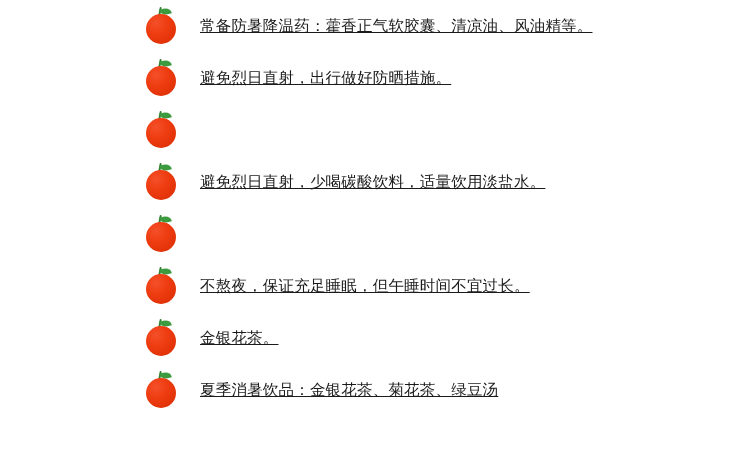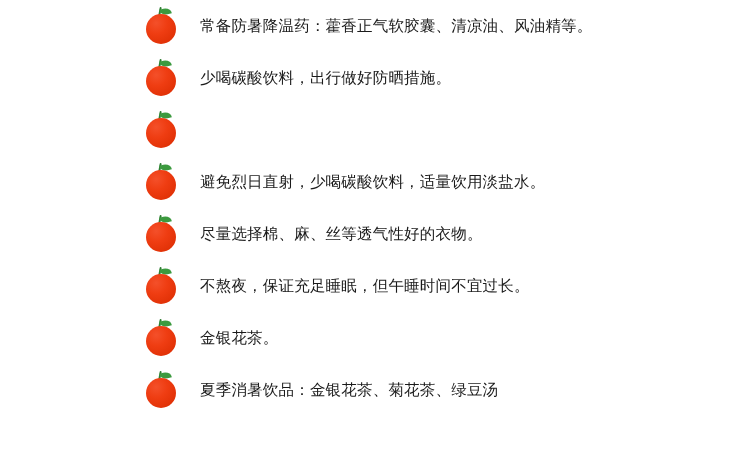--- a/index.html
+++ b/index.html
@@ -71,20 +71,21 @@
     background: #3c9a3f;
     border-radius: 0 80% 0 80%;
     transform: rotate(-18deg);
   }
   .tip-text {
     font-size: 15.5px;
     line-height: 1.5;
     color: #1b1b1b;
     letter-spacing: 0.2px;
     white-space: nowrap;
+    text-decoration: underline;
   }
 </style>
 </head>
 <body>
 
 <div class="page">
   <ul class="tips-list">
 
     <li class="tip-row">
       <span class="bullet-icon">
@@ -94,21 +95,21 @@
       </span>
       <span class="tip-text">常备防暑降温药：藿香正气软胶囊、清凉油、风油精等。</span>
     </li>
 
     <li class="tip-row">
       <span class="bullet-icon">
         <span class="stem"></span>
           <span class="leaf"></span>
           <span class="berry"></span>
       </span>
-      <span class="tip-text">少喝碳酸饮料，出行做好防晒措施。</span>
+      <span class="tip-text">避免烈日直射，出行做好防晒措施。</span>
     </li>
 
     <li class="tip-row">
       <span class="bullet-icon">
         <span class="stem"></span>
           <span class="leaf"></span>
           <span class="berry"></span>
       </span>
     </li>
 
@@ -120,21 +121,20 @@
       </span>
       <span class="tip-text">避免烈日直射，少喝碳酸饮料，适量饮用淡盐水。</span>
     </li>
 
     <li class="tip-row">
       <span class="bullet-icon">
         <span class="stem"></span>
           <span class="leaf"></span>
           <span class="berry"></span>
       </span>
-      <span class="tip-text">尽量选择棉、麻、丝等透气性好的衣物。</span>
     </li>
 
     <li class="tip-row">
       <span class="bullet-icon">
         <span class="stem"></span>
           <span class="leaf"></span>
           <span class="berry"></span>
       </span>
       <span class="tip-text">不熬夜，保证充足睡眠，但午睡时间不宜过长。</span>
     </li>

